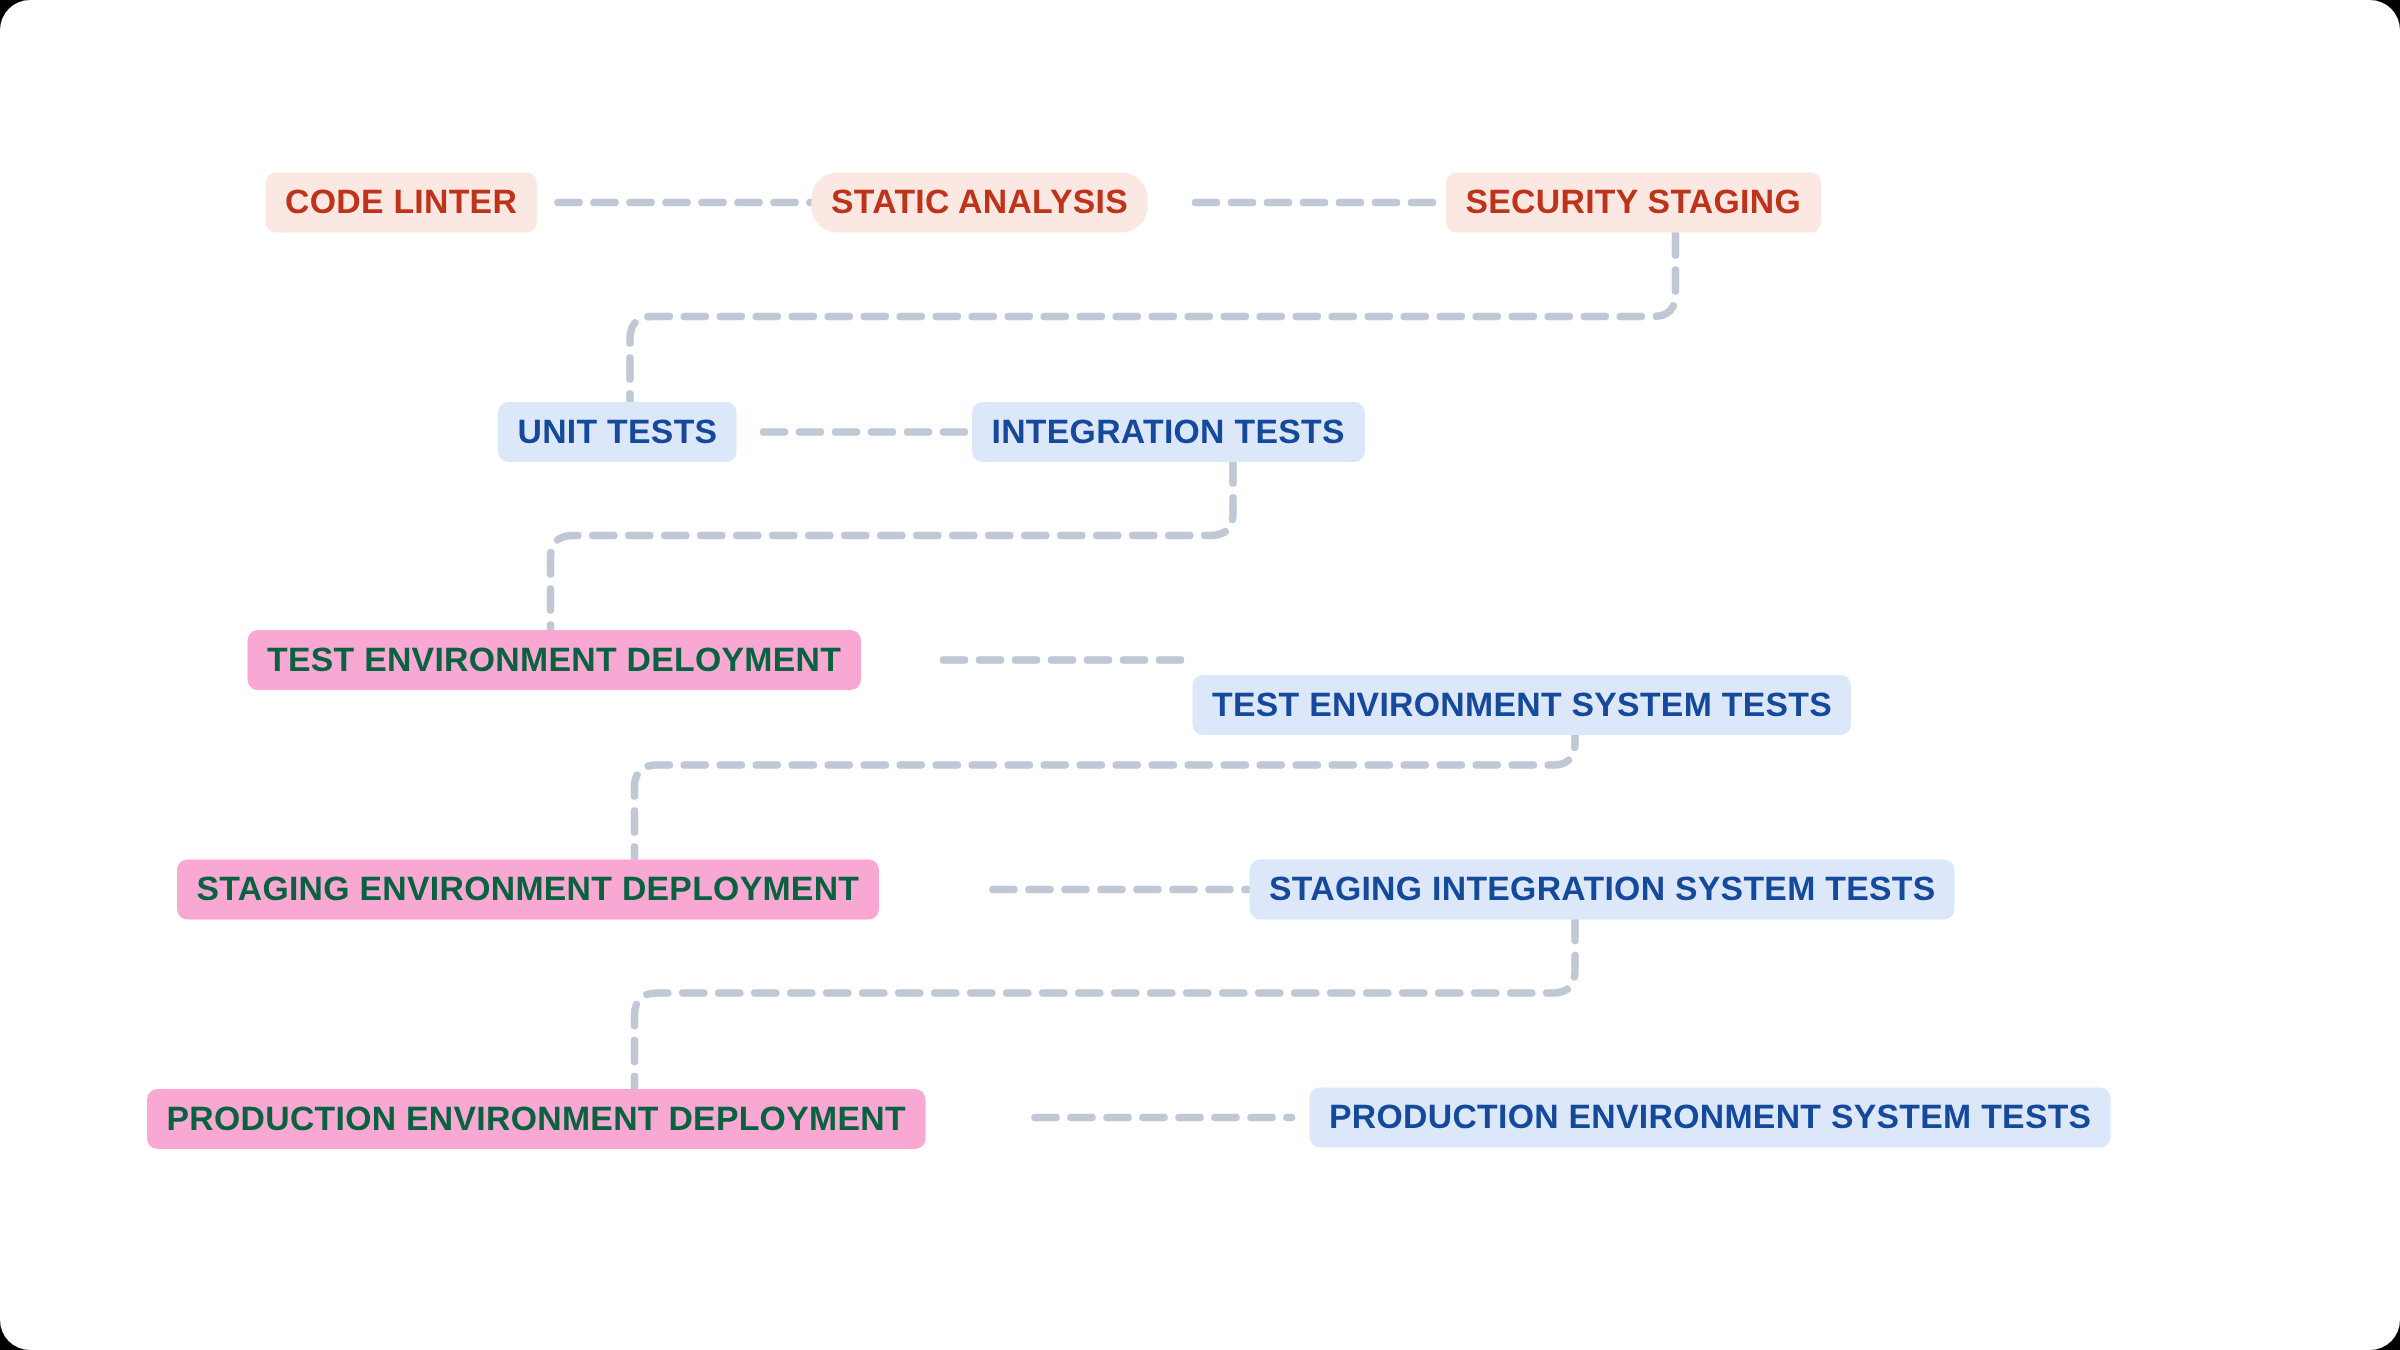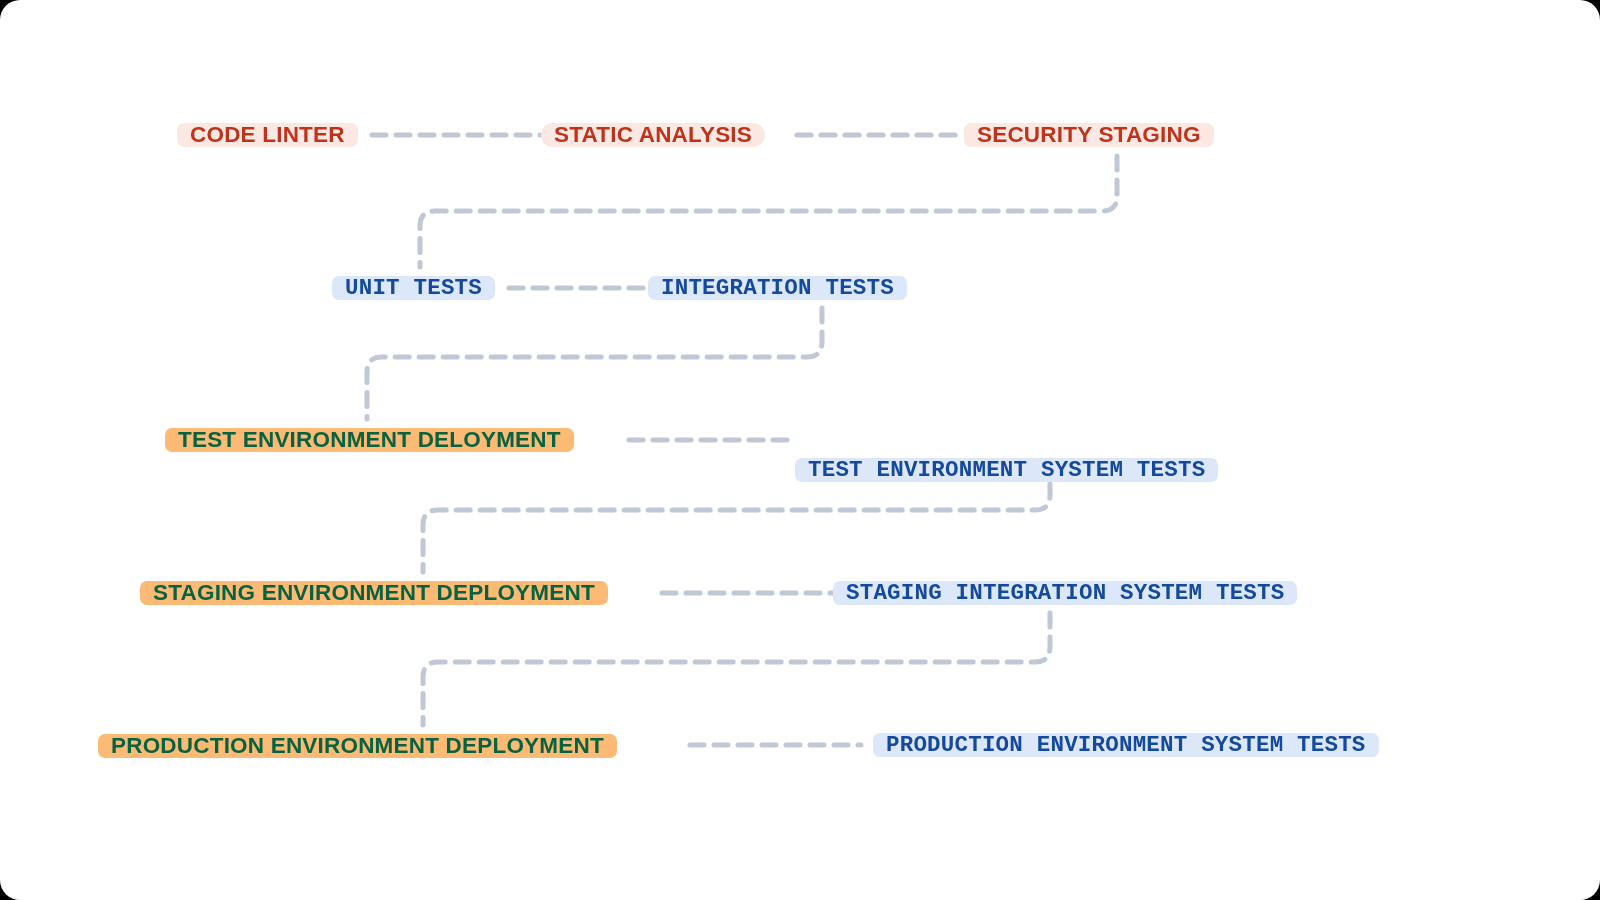--- a/index.html
+++ b/index.html
@@ -28,21 +28,21 @@
     top: 0;
     width: 1600px;
     height: 900px;
     pointer-events: none;
   }
   .node {
     position: absolute;
     display: flex;
     align-items: center;
     justify-content: center;
-    height: 24px;
+    height: 40px;
     padding: 0 13px;
     border-radius: 7px;
     box-sizing: border-box;
     white-space: nowrap;
     font-size: 22.5px;
     font-weight: bold;
     letter-spacing: 0.2px;
     line-height: 1;
     transform: translateY(-50%);
   }
@@ -50,24 +50,23 @@
     display: block;
     white-space: nowrap;
   }
   .node.build {
     background: #FCE8E2;
     color: #C0331B;
   }
   .node.test {
     background: #DCE8FA;
     color: #14499C;
-    font-family: Liberation Mono, monospace;
   }
   .node.deploy {
-    background: #fdba74;
+    background: #f9a8d4;
     color: #08623F;
   }
 </style>
 </head>
 <body>
 
 <div id="canvas">
   <svg id="edge-layer" viewBox="0 0 1600 900" width="1600" height="900" xmlns="http://www.w3.org/2000/svg">
       <path d="M 372 135 L 541 135" fill="none" stroke="#BFC8D4" stroke-width="5" stroke-linecap="round" stroke-dasharray="14 10"></path>
       <path d="M 797 135 L 964 135" fill="none" stroke="#BFC8D4" stroke-width="5" stroke-linecap="round" stroke-dasharray="14 10"></path>
@@ -95,21 +94,21 @@
       </div>
       <div class="node test" style="left: 648px; top: 288px;">
         <span class="node-label">INTEGRATION TESTS</span>
       </div>
       <div class="node deploy" style="left: 165px; top: 440px;">
         <span class="node-label">TEST ENVIRONMENT DELOYMENT</span>
       </div>
       <div class="node test" style="left: 795px; top: 440px; margin-top: 30px;">
         <span class="node-label">TEST ENVIRONMENT SYSTEM TESTS</span>
       </div>
-      <div class="node deploy" style="left: 140px; top: 593px; text-align: right;">
+      <div class="node deploy" style="left: 118px; top: 593px; text-align: right;">
         <span class="node-label">STAGING ENVIRONMENT DEPLOYMENT</span>
       </div>
       <div class="node test" style="left: 833px; top: 593px;">
         <span class="node-label">STAGING INTEGRATION SYSTEM TESTS</span>
       </div>
       <div class="node deploy" style="left: 98px; top: 746px;">
         <span class="node-label">PRODUCTION ENVIRONMENT DEPLOYMENT</span>
       </div>
       <div class="node test" style="left: 861px; top: 745px; margin-left: 12px;">
         <span class="node-label">PRODUCTION ENVIRONMENT SYSTEM TESTS</span>

